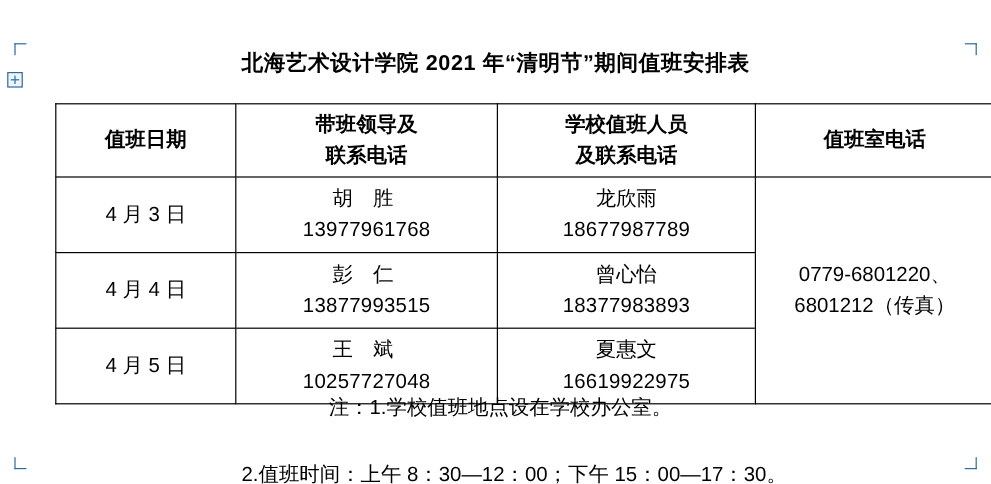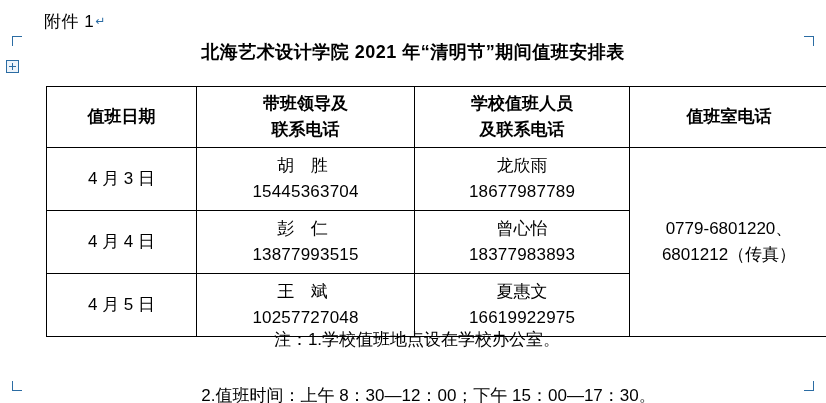--- a/index.html
+++ b/index.html
@@ -133,21 +133,20 @@
 <body>
 
 <div class="page">
 
   <div class="mark tl"></div>
   <div class="mark tr"></div>
   <div class="mark bl"></div>
   <div class="mark br"></div>
   <div class="anchor-icon"></div>
 
-  <div class="attachment"><span>附件 1</span><span class="pilcrow">↵</span></div>
 
   <div class="doc-title">北海艺术设计学院 2021 年“清明节”期间值班安排表</div>
 
   <table class="duty">
     <colgroup>
       <col class="col1">
         <col class="col2">
         <col class="col3">
         <col class="col4">
     </colgroup>
@@ -162,21 +161,21 @@
           <div>学校值班人员</div>
           <div>及联系电话</div>
         </td>
         <td class="head">值班室电话</td>
       </tr>
 
       <tr>
         <td class="body">4 月 3 日</td>
         <td class="body">
           <div class="nameline">胡 胜</div>
-          <div class="numline">15445363704</div>
+          <div class="numline">13977961768</div>
         </td>
         <td class="body">
           <div>龙欣雨</div>
           <div class="numline">18677987789</div>
         </td>
         <td class="body phonecell" rowspan="3">
           <div>0779-6801220、</div>
           <div>6801212（传真）</div>
         </td>
       </tr>

